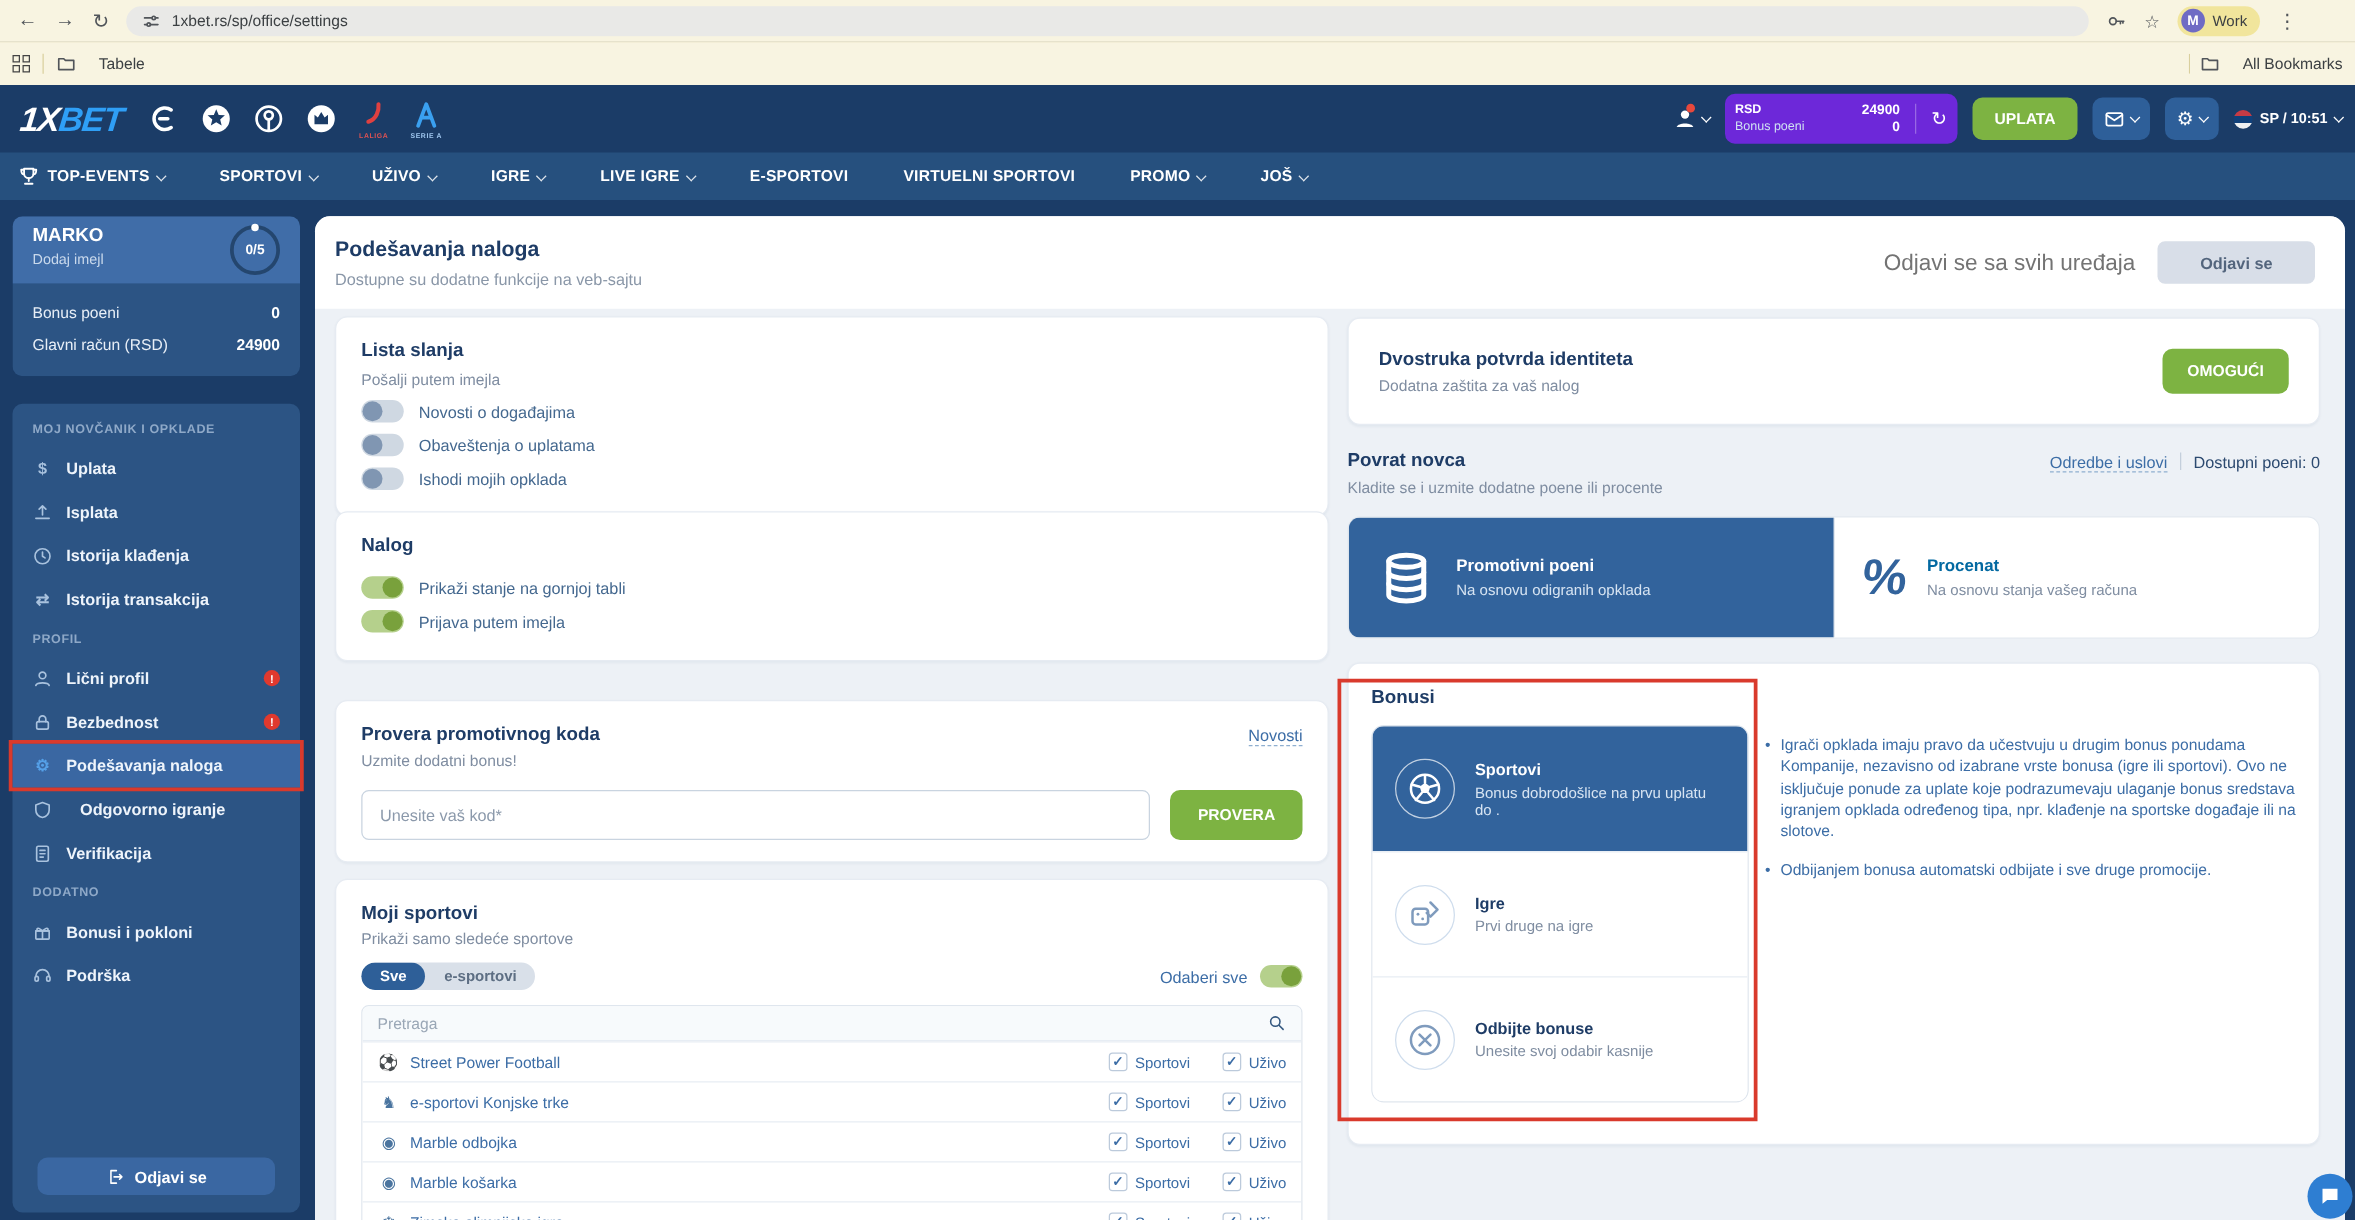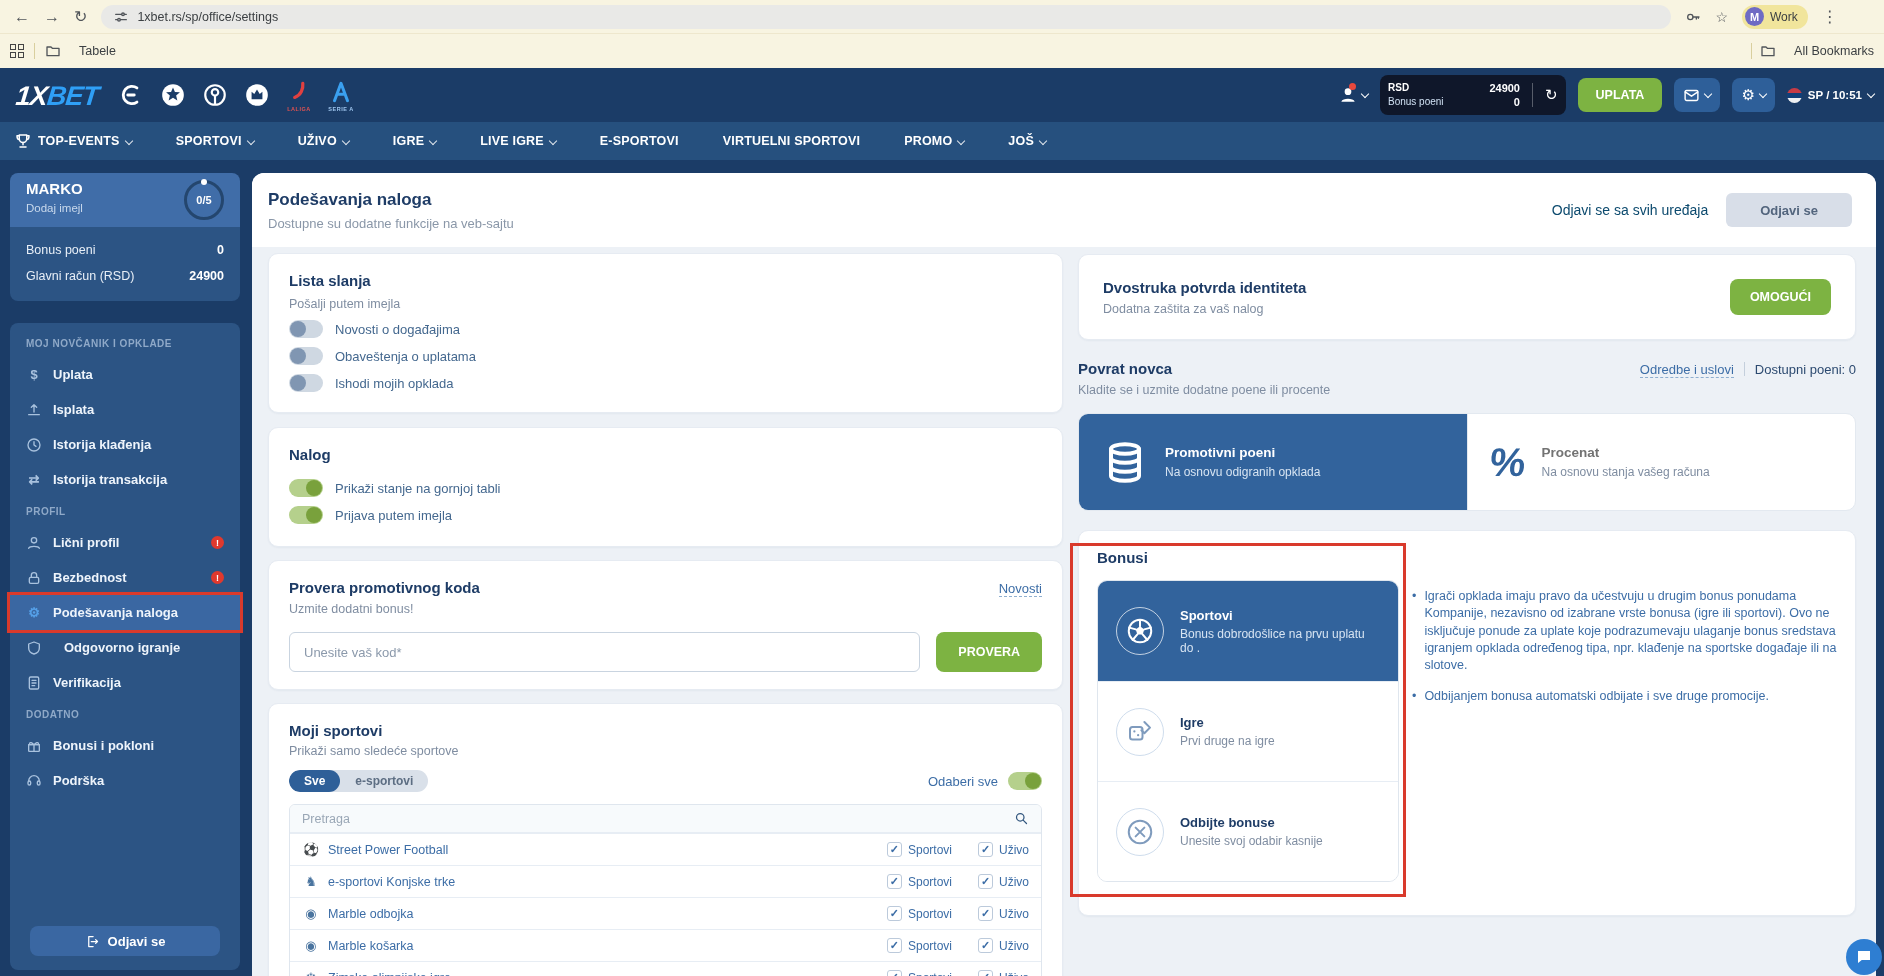--- a/index.html
+++ b/index.html
@@ -37,21 +37,21 @@
   .logo { position:absolute; left:16px; top:13px; font-style:italic; font-weight:bold;
     font-size:27px; letter-spacing:-1px; transform:skewX(-6deg); }
   .logo .lx { color:#ffffff; } .logo .lb { color:#2f9ff6; }
   .leagues { position:absolute; left:118px; top:8px; height:38px; display:flex; align-items:center; gap:16px; }
   .league { display:flex; flex-direction:column; align-items:center; justify-content:center; color:#fff; }
   .league svg { width:26px; height:26px; }
   .league .tiny { font-size:5.5px; font-weight:bold; letter-spacing:.5px; margin-top:1px; }
   .hdr-right { position:absolute; right:10px; top:7px; height:40px; display:flex; align-items:center; gap:12px; }
   .person-btn { display:flex; align-items:center; gap:4px; color:#fff; position:relative; cursor:pointer; }
   .red-dot { position:absolute; right:12px; top:-2px; width:7px; height:7px; background:#e8483c; border-radius:50%; }
-  .wallet { background:#0f172a; border-radius:8px; height:40px; display:flex; align-items:center; padding:0 8px; gap:12px; cursor:pointer; }
+  .wallet { background:#6d28d9; border-radius:8px; height:40px; display:flex; align-items:center; padding:0 8px; gap:12px; cursor:pointer; }
   .wallet-cols { display:flex; flex-direction:column; gap:2px; width:132px; }
   .wrow { display:flex; justify-content:space-between; }
   .wlab { font-size:10px; font-weight:bold; color:#fff; }
   .wlab2 { font-size:10px; color:#cfe0f2; }
   .wval { font-size:11px; font-weight:bold; color:#fff; }
   .wallet-div { width:1px; height:24px; background:rgba(255,255,255,.3); }
   .refresh { color:#fff; font-size:15px; }
   .btn-green { background:#7db342; color:#fff; border:none; border-radius:8px;
     font-weight:bold; font-size:12.5px; cursor:pointer; font-family:inherit; }
   .uplata { height:34px; padding:0 18px; }
@@ -73,21 +73,21 @@
 
   
   .main-panel { position:absolute; left:252px; top:173px; width:1624px; height:803px;
     background:#edf1f6; border-radius:12px 12px 0 0; }
   .main-head { position:absolute; left:252px; top:173px; width:1624px; height:74px; background:#fff;
     border-radius:12px 12px 0 0; display:flex; align-items:center; justify-content:space-between;
     padding:0 24px 0 16px; }
   .page-title { font-size:17px; font-weight:bold; color:#1e3c66; }
   .page-sub { font-size:13px; color:#8a97a8; margin-top:6px; }
   .head-right { display:flex; align-items:center; gap:18px; }
-  .logout-all-text { font-size:14px; color:#0c4a6e; cursor:pointer; }
+  .logout-all-text { font-size:18px; color:#737373; cursor:pointer; }
   .btn-gray { background:#d8dee8; color:#53657d; border:none; border-radius:6px; height:34px;
     padding:0 34px; font-weight:bold; font-size:13px; cursor:pointer; font-family:inherit; }
 
   .card { position:absolute; background:#fff; border:1px solid #e6ebf2; border-radius:10px;
     box-shadow:0 1px 2px rgba(27,60,104,.05); }
   .card-title { font-size:15px; font-weight:bold; color:#1e3c66; }
   .card-sub { font-size:12.5px; color:#7f8da1; margin-top:8px; }
 
   
   .toggle-row { display:flex; align-items:center; gap:12px; margin-top:9px; }
@@ -136,21 +136,21 @@
   .omoguci { height:36px; padding:0 20px; }
   .povrat-head { position:absolute; left:1078px; top:360px; width:778px; display:flex; justify-content:space-between; }
   .povrat-links { display:flex; align-items:flex-start; gap:10px; margin-top:2px; }
   .terms-link { font-size:13px; color:#3c6da6; border-bottom:1px dashed #8fafd0; cursor:pointer; }
   .links-sep { width:1px; height:14px; background:#c4cfdc; }
   .points { font-size:13px; color:#2c4a70; }
   .povrat-cards { position:absolute; left:1078px; top:413px; width:778px; height:98px;
     border:1px solid #e3e9f0; border-radius:10px; background:#fff; display:flex; overflow:hidden; }
   .pc-half { width:389px; display:flex; align-items:center; gap:16px; padding:0 22px; cursor:pointer; }
   .pc-half.selected { background:#32639c; }
-  .pc-title { font-size:13.5px; font-weight:bold; color:#737373; }
+  .pc-title { font-size:13.5px; font-weight:bold; color:#0369a1; }
   .pc-sub { font-size:12px; color:#7f8da1; margin-top:5px; }
   .pc-half.selected .pc-title { color:#fff; }
   .pc-half.selected .pc-sub { color:#d7e4f2; }
   .big-ic { width:48px; height:48px; flex:none; }
   .pct { font-size:40px; font-weight:bold; color:#32639c; transform:skewX(-6deg); line-height:48px; }
 
   .bonusi-card { left:1078px; top:530px; width:778px; height:386px; padding:18px; }
   .bonus-opts { width:302px; margin-top:14px; border:1px solid #dfe6ee; border-radius:10px; overflow:hidden; }
   .bopt { height:100px; display:flex; align-items:center; gap:16px; padding:0 18px;
     border-top:1px solid #e7edf4; cursor:pointer; background:#fff; }
@@ -509,21 +509,21 @@
   <div class="toggle-row">
     <span class="toggle"></span>
     <span class="toggle-label">Obaveštenja o uplatama</span>
   </div>
   <div class="toggle-row">
     <span class="toggle"></span>
     <span class="toggle-label">Ishodi mojih opklada</span>
   </div>
 </div>
 
-<div class="card" style="left:268px;top:427px;width:795px;height:120px;padding:18px 20px">
+<div class="card" style="left:268px;top:409px;width:795px;height:120px;padding:18px 20px">
   <div class="card-title">Nalog</div>
   <div class="toggle-row" style="margin-top:16px">
     <span class="toggle on"></span>
     <span class="toggle-label">Prikaži stanje na gornjoj tabli</span>
   </div>
   <div class="toggle-row">
     <span class="toggle on"></span>
     <span class="toggle-label">Prijava putem imejla</span>
   </div>
 </div>

